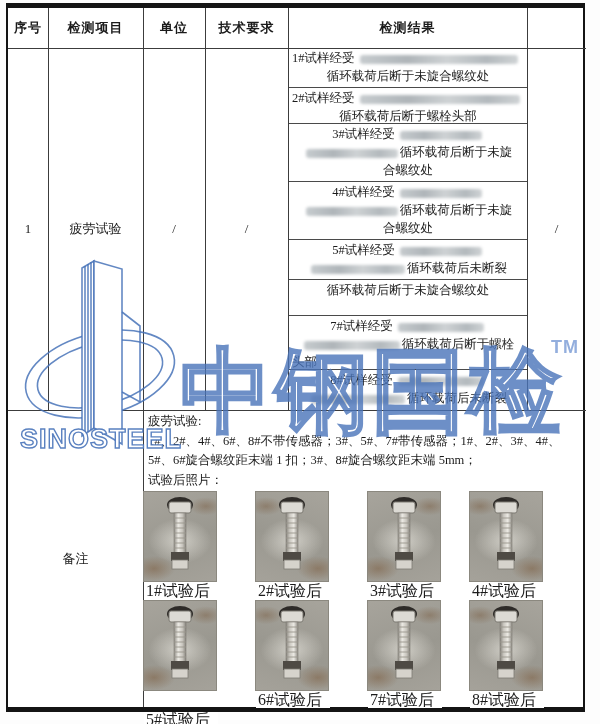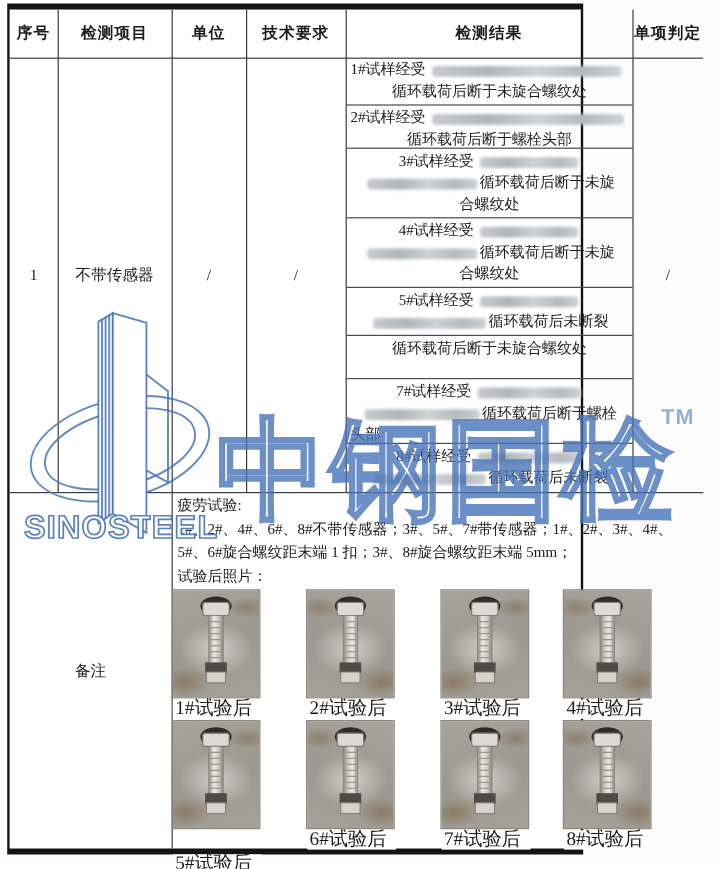--- a/index.html
+++ b/index.html
@@ -5,21 +5,21 @@
   html,body{margin:0;padding:0;}
   body{
     width:600px;height:724px;background:#ffffff;
     font-family:"Liberation Serif","DejaVu Serif",serif;
     color:#1b1b1b; position:relative; overflow:hidden;
   }
   .page{position:absolute;left:0;top:0;width:600px;height:724px;background:#fdfdfd;}
 
   
   .tbl{
-    position:absolute;left:6px;top:3px;width:480px;height:709px;
+    position:absolute;left:6px;top:3px;width:579px;height:709px;
     border-style:solid;border-color:#141414;border-width:5px 2px 5px 2px;
     box-sizing:border-box;background:#fff;
   }
   .inner{position:absolute;left:0;top:0;width:578px;height:699px;}
   .vline{position:absolute;width:1px;background:#3c3c3c;}
   .hline{position:absolute;height:1px;background:#3c3c3c;}
 
   .cell{position:absolute;box-sizing:border-box;display:flex;align-items:center;justify-content:center;}
   .hcell{
     font-family:"Liberation Sans","DejaVu Sans",sans-serif;
@@ -96,29 +96,26 @@
         </div>
       <div class="cell hcell" style="left:135px;top:0;width:62px;height:40px">
           <span>单位</span>
         </div>
       <div class="cell hcell" style="left:197px;top:0;width:83px;height:40px">
           <span>技术要求</span>
         </div>
       <div class="cell hcell" style="left:280px;top:0;width:239px;height:40px">
           <span>检测结果</span>
         </div>
-      <div class="cell hcell" style="left:519px;top:0;width:59px;height:40px">
-          <span>单项判定</span>
-        </div>
 
       <div class="cell bodytxt" style="left:0;top:40px;width:40px;height:362px">
           <span>1</span>
         </div>
       <div class="cell bodytxt" style="left:40px;top:40px;width:95px;height:362px">
-          <span>不带传感器</span>
+          <span>疲劳试验</span>
         </div>
       <div class="cell bodytxt" style="left:135px;top:40px;width:62px;height:362px">
           <span>/</span>
         </div>
       <div class="cell bodytxt" style="left:197px;top:40px;width:83px;height:362px">
           <span>/</span>
         </div>
       <div class="cell bodytxt" style="left:519px;top:40px;width:59px;height:362px">
           <span>/</span>
         </div>

